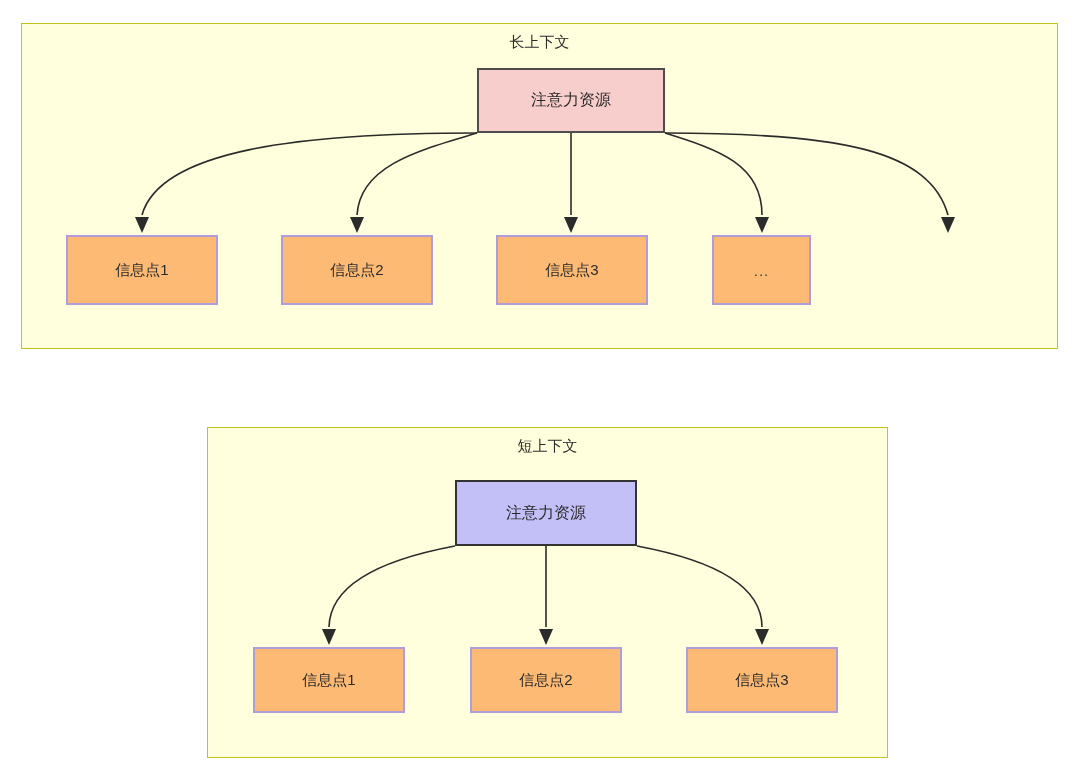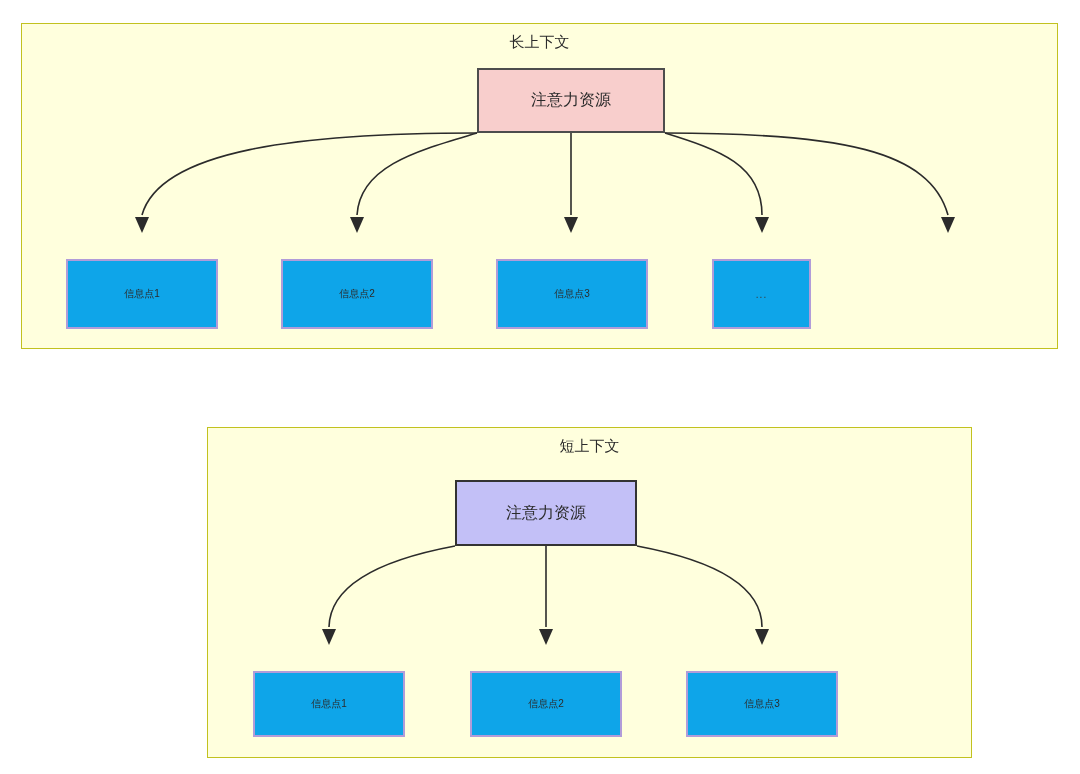--- a/index.html
+++ b/index.html
@@ -51,24 +51,23 @@
   }
   .node-attention-long {
     background: #f8cecc;
     border: 2px solid #4d4d4d;
   }
   .node-attention-short {
     background: #c3c0f7;
     border: 2px solid #333333;
   }
   .node-info {
-    background: #0ea5e9;
+    background: #fdba74;
     border: 2px solid #b19cd9;
-    font-size: 10px;
-    margin-top: 24px;
+    font-size: 15px;
   }
   .node-info.ellipsis {
     letter-spacing: 1px;
     color: #3a3a3a;
   }
   svg.edges {
     position: absolute;
     left: 0;
     top: 0;
     width: 1080px;
@@ -127,21 +126,21 @@
 
   <div class="node node-info" style="left:496px; top:235px; width:152px; height:70px;">
     <span>信息点3</span>
   </div>
 
   <div class="node node-info ellipsis" style="left:712px; top:235px; width:99px; height:70px;">
     <span>...</span>
   </div>
 
 
-  <div class="panel" style="left:207px; top:427px; width:765px; height:331px;">
+  <div class="panel" style="left:207px; top:427px; width:681px; height:331px;">
     <div class="panel-title">短上下文</div>
   </div>
 
   <svg class="edges">
 
     <path d="M 455 546 C 380 560, 330 585, 329 627"></path>
     <polygon points="329,645 322,629 336,629"></polygon>
 
     <path d="M 546 546 L 546 627"></path>
     <polygon points="546,645 539,629 553,629"></polygon>

